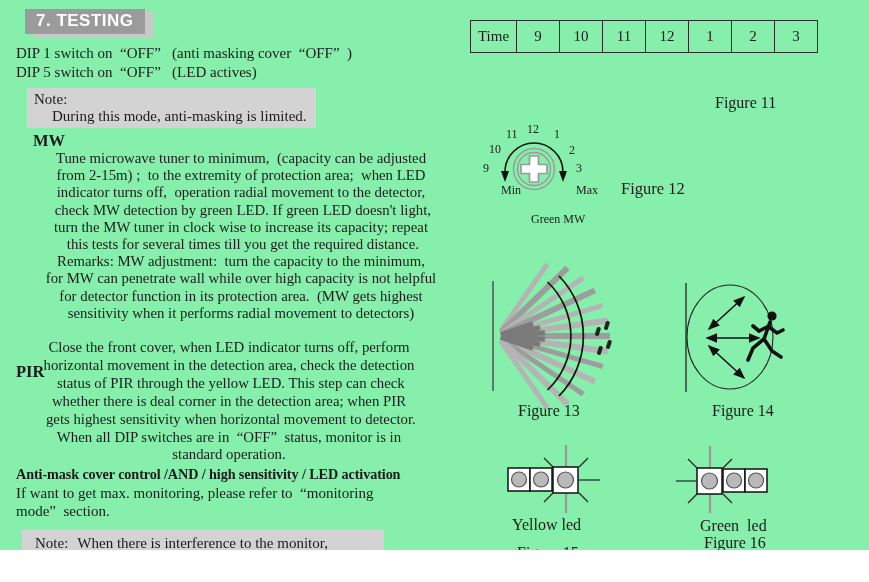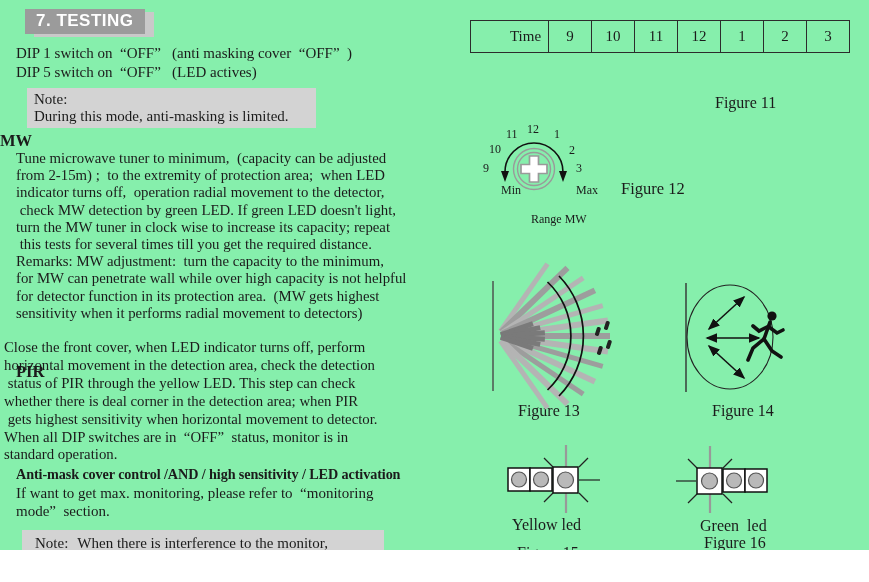--- a/index.html
+++ b/index.html
@@ -12,49 +12,49 @@
 
   
   .section-header {
     left:25px; top:9px; padding:2px 11px 3px 11px;
     background:var(--header-bg,#9b9b9b); color:#ffffff;
     font-family:"Liberation Sans","DejaVu Sans",sans-serif;
     font-weight:bold; font-size:17px; letter-spacing:0.5px;
     box-shadow:9px 3px 0 var(--header-shadow,#c9c9c9);
   }
 
-  .body-text { font-size:14.8px; line-height:17.6px; white-space:pre-wrap; }
+  .body-text { font-size:14.8px; line-height:17.6px; white-space:pre-wrap;text-align:center; }
   .intro { left:16px; top:44px; font-size:15px; line-height:19px; white-space:pre-wrap; }
 
   .note-box {
     background:var(--note-bg,#d3d3d3); font-size:15px; line-height:16.5px;
   }
   .note1 { left:27px; top:88px; width:276px; padding:3px 6px 4px 7px; }
-  .note1 .note-body { white-space:pre-line; }
+  .note1 .note-body { white-space:pre-line;margin-left:18px; }
   .note2 { left:22px; top:530px; width:343px; padding:4px 6px 5px 13px; display:flex; gap:9px; line-height:18px; }
   .note2 .note-body { white-space:pre-line; }
 
   .h-bold { font-weight:bold; font-size:16.5px; }
-  .mw-head  { left:0; top:131px; }
+  .mw-head  { left:33px; top:131px; }
   .mw-body  { left:16px; top:150px; width:450px; line-height:17.2px; }
   .pir-head { left:16px; top:322px;margin-top:40px; }
   .pir-body { left:4px; top:339px; width:450px; line-height:17.9px; }
   .am-head  { left:16px; top:466px; font-weight:bold; font-size:14.2px; letter-spacing:-0.1px; }
   .am-body  { left:16px; top:484px; width:440px; font-size:15px; line-height:18px; white-space:pre-wrap; }
 
   
   .range-table {
     position:absolute; left:470px; top:20px;
     border-collapse:collapse; table-layout:fixed;
   }
   .range-table td {
     border:1px solid #2c2c2c; text-align:center;
     font-size:15px; height:31px; padding:0;
   }
-  .range-table td.c0 { width:45px;padding-left:32px; }
+  .range-table td.c0 { width:45px; }
   .range-table td.c  { width:42px; }
 
   .caption { font-size:16px; }
   .fig11-cap { left:715px; top:94px; }
   .fig12-cap { left:621px; top:179px; font-size:16.5px; }
   .fig13-cap { left:518px; top:402px; }
   .fig14-cap { left:712px; top:402px; }
   .fig15-led { left:512px; top:516px; white-space:pre; }
   .fig15-cap { left:517px; top:544px; }
   .fig16-led { left:700px; top:517px; white-space:pre; }
@@ -131,21 +131,21 @@
   <span class="dial-num" style="left:483px;top:161px">9</span>
   <span class="dial-num" style="left:489px;top:142px">10</span>
   <span class="dial-num" style="left:506px;top:127px">11</span>
   <span class="dial-num" style="left:527px;top:122px">12</span>
   <span class="dial-num" style="left:554px;top:127px">1</span>
   <span class="dial-num" style="left:569px;top:143px">2</span>
   <span class="dial-num" style="left:576px;top:161px">3</span>
 
   <span class="dial-word" style="left:488px;top:183px">Min</span>
   <span class="dial-word" style="left:563px;top:183px">Max</span>
-  <span class="dial-word" style="left:518px;top:212px">Range MW</span>
+  <span class="dial-word" style="left:518px;top:212px">Green MW</span>
   <div class="abs caption fig12-cap">Figure 12</div>
 
   <div class="abs caption fig13-cap">Figure 13</div>
   <div class="abs caption fig14-cap">Figure 14</div>
   <div class="abs caption fig15-led">Yellow led</div>
   <div class="abs caption fig15-cap">Figure 15</div>
   <div class="abs caption fig16-led">Green  led</div>
   <div class="abs caption fig16-cap">Figure 16</div>
 
   <svg class="overlay" width="869" height="582" viewBox="0 0 869 582">

